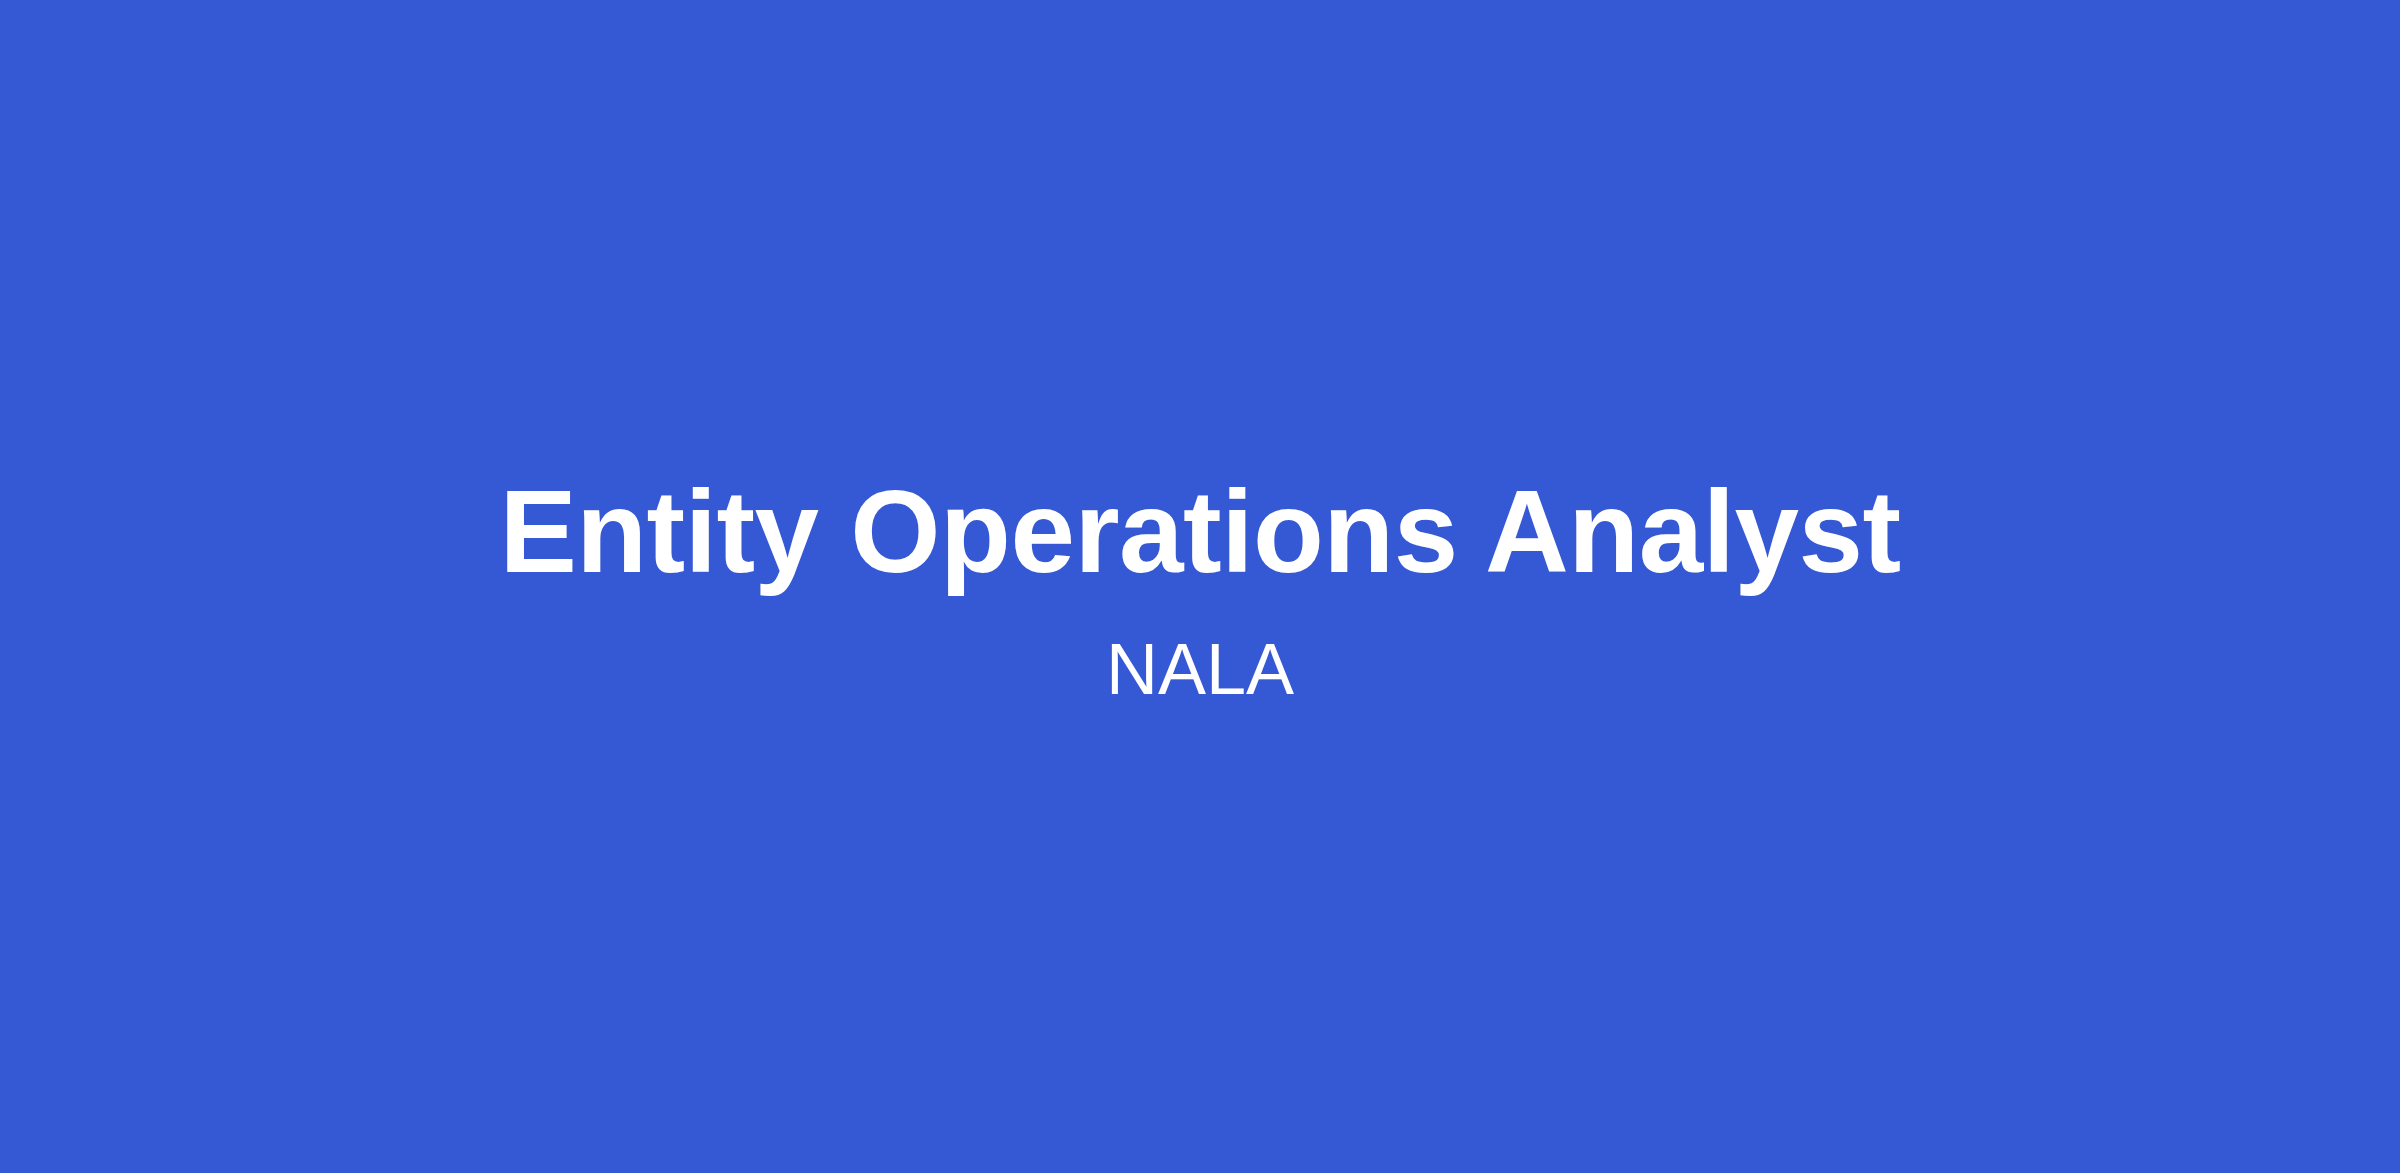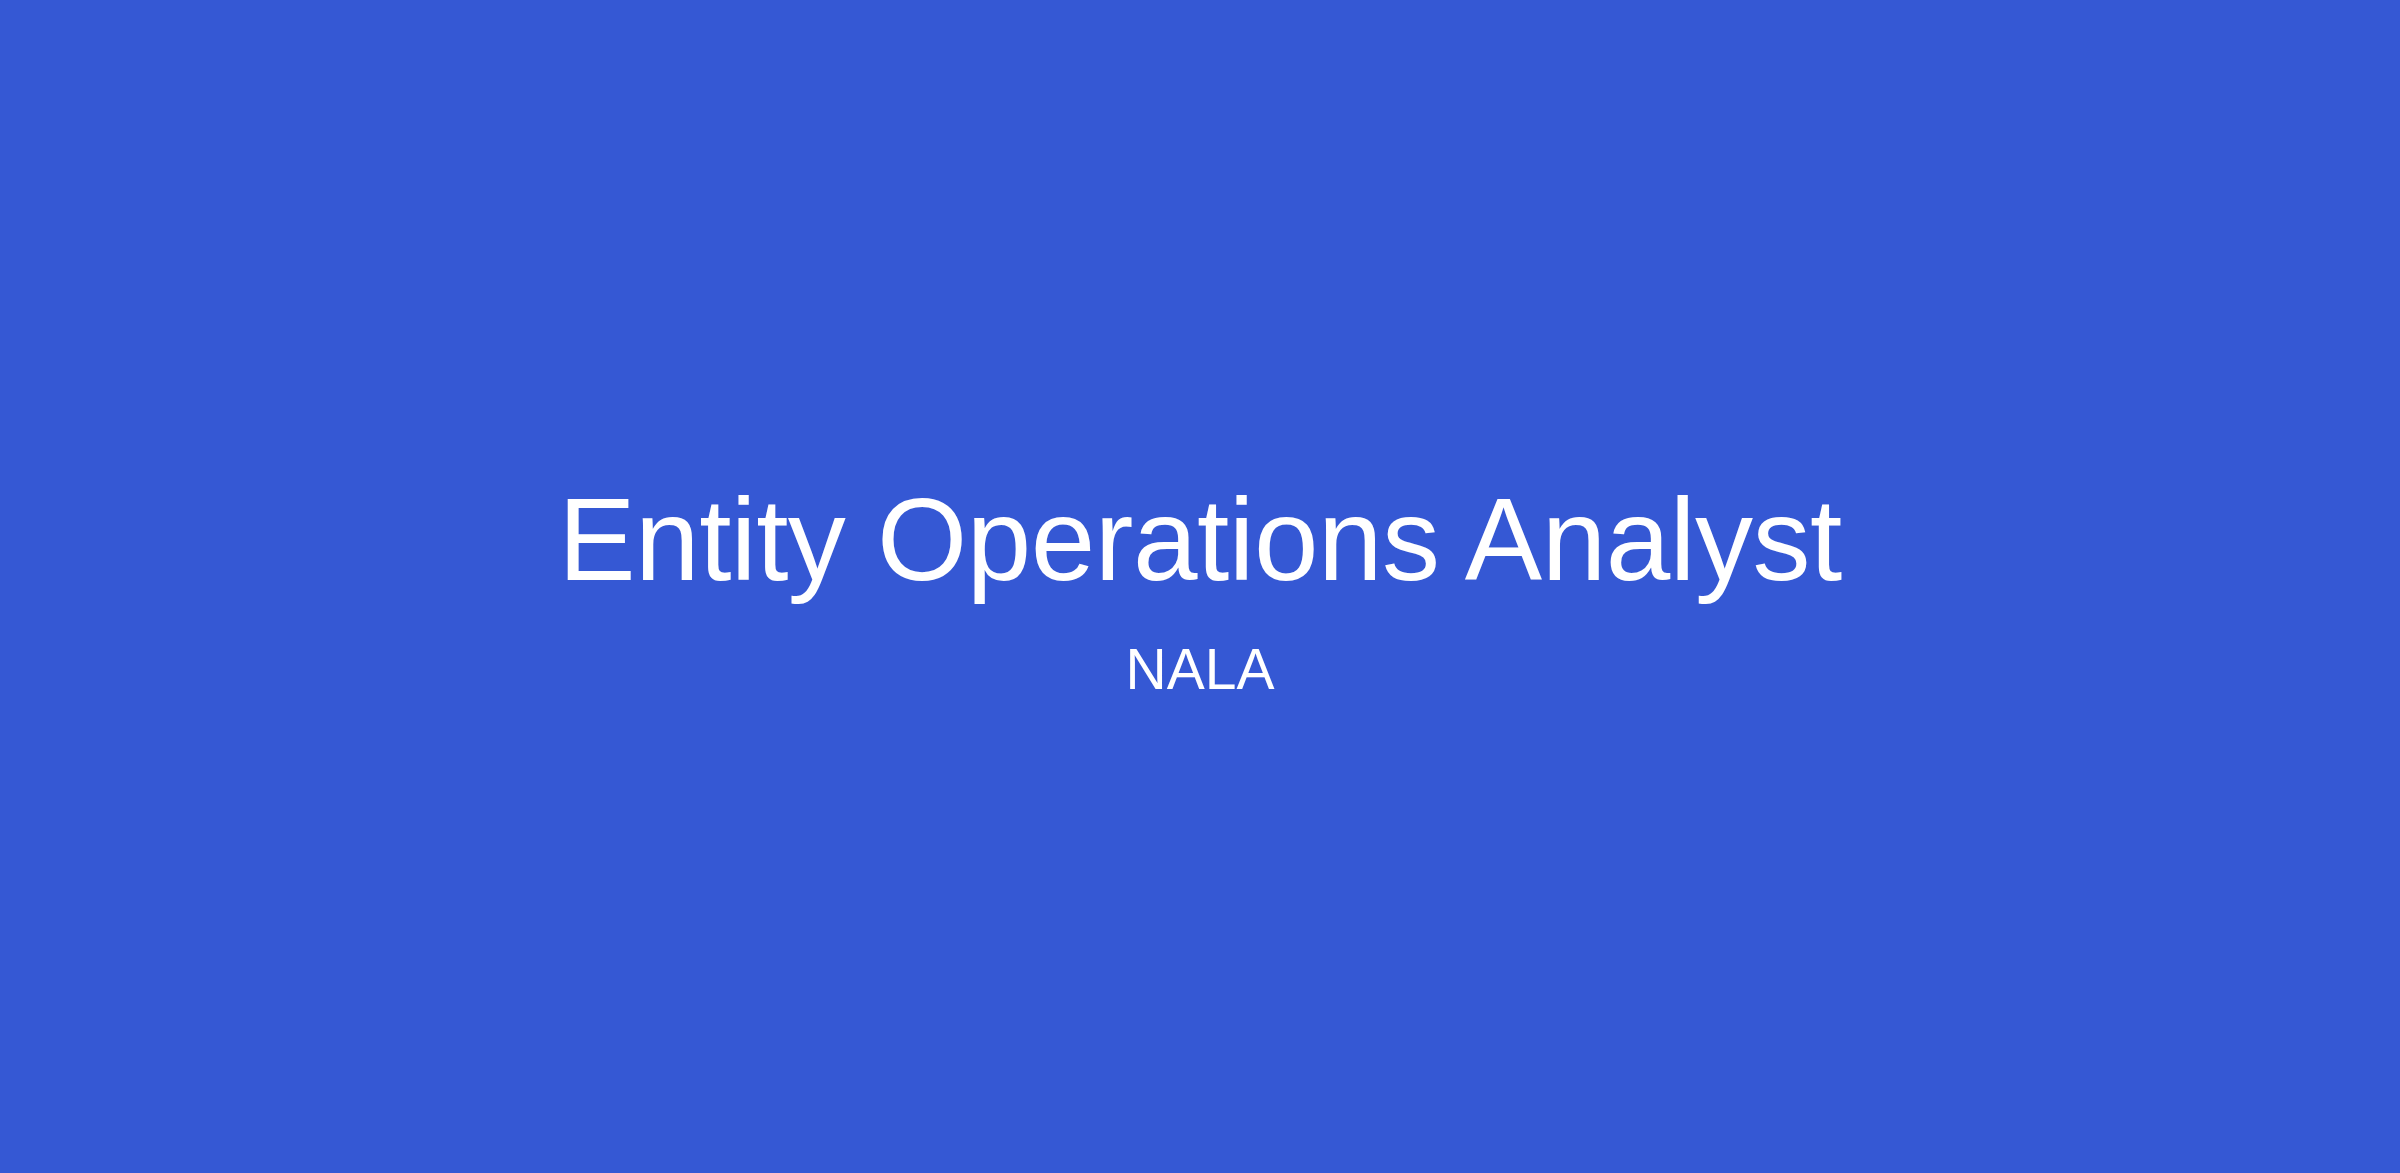--- a/index.html
+++ b/index.html
@@ -37,30 +37,30 @@
     text-align: center;
     width: 100%;
     padding: 0 80px;
     
     transform: translateY(2px);
   }
 
   .hero-title {
     font-family: "Liberation Sans", "DejaVu Sans", sans-serif;
     font-size: 116px;
-    font-weight: 400;
+    font-weight: 700;
     line-height: 1.12;
     color: #FFFFFF;
     letter-spacing: -0.5px;
     white-space: nowrap;
   }
 
   .hero-subtitle {
     font-family: "Liberation Sans", "DejaVu Sans", sans-serif;
-    font-size: 57px;
+    font-size: 72px;
     font-weight: 400;
     line-height: 1.1;
     color: #FFFFFF;
     letter-spacing: 0px;
     margin-top: 32px;
     white-space: nowrap;
   }
 </style>
 </head>
 <body>

